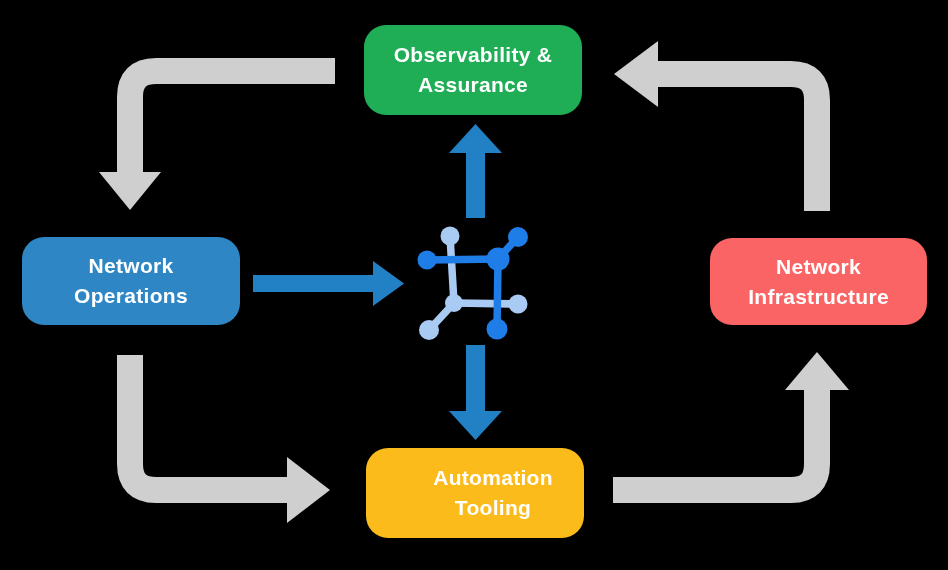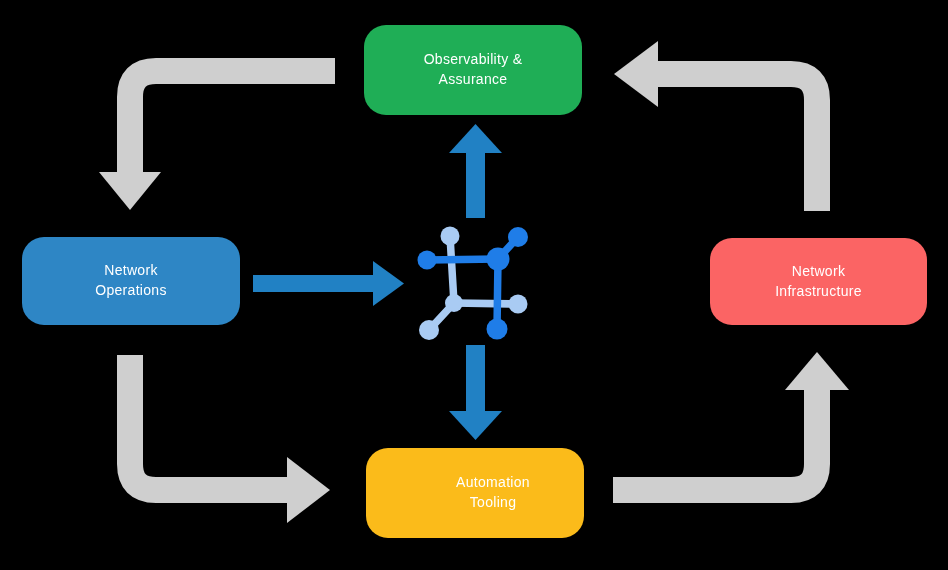--- a/index.html
+++ b/index.html
@@ -25,22 +25,22 @@
     display: flex;
     align-items: center;
     justify-content: center;
     text-align: center;
     border-radius: 22px;
     box-sizing: border-box;
   }
   .node-label {
     white-space: pre-line;
     color: #ffffff;
-    font-size: 14px;
-    font-weight: 400;
+    font-size: 21px;
+    font-weight: 700;
     letter-spacing: 0.3px;
     line-height: 1.42;
   }
   .pos-observability  { left: 364px; top: 25px;  width: 218px; height: 90px; }
   .pos-operations     { left: 22px;  top: 237px; width: 218px; height: 88px; }
   .pos-infrastructure { left: 710px; top: 238px; width: 217px; height: 87px; }
   .pos-tooling        { left: 366px; top: 448px; width: 218px; height: 90px; }
 </style>
 </head>
 <body>

